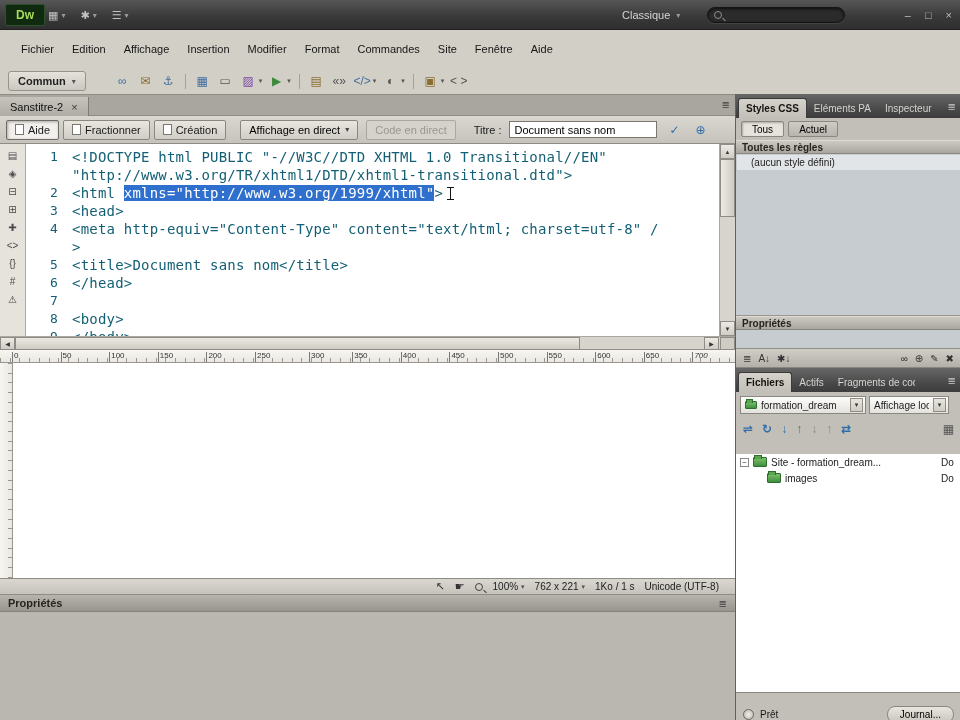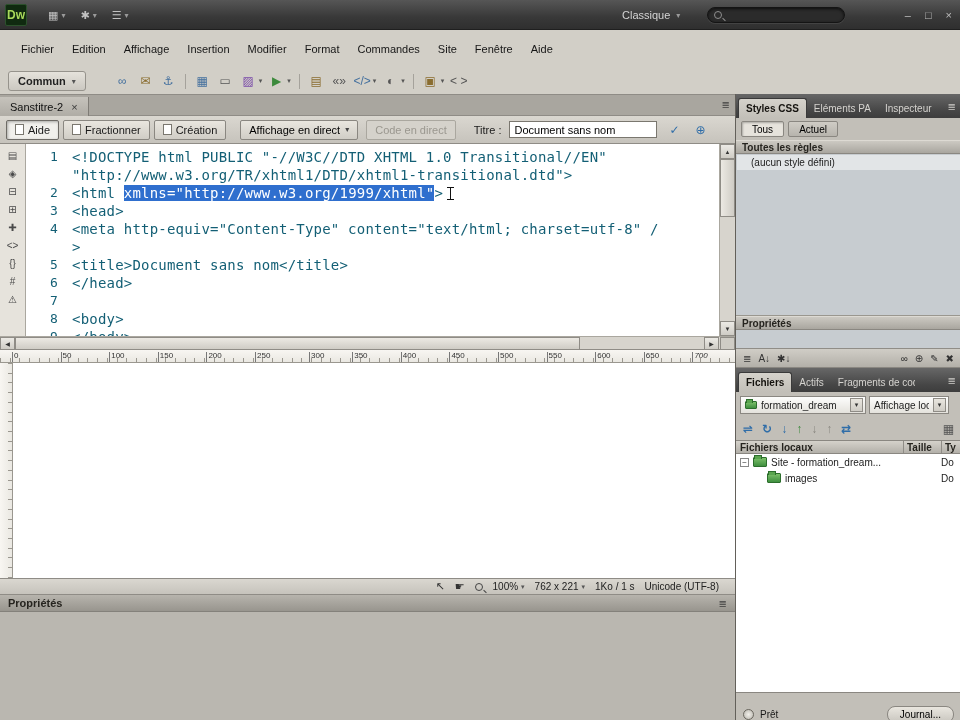--- a/index.html
+++ b/index.html
@@ -3,21 +3,21 @@
 <meta charset="utf-8">
 <title>Dreamweaver</title>
 <style>
 *{margin:0;padding:0;box-sizing:border-box}
 html,body{width:960px;height:720px}
 body{font-family:"Liberation Sans","DejaVu Sans",sans-serif;font-size:11px;background:#d2cfc7;position:relative;overflow:hidden;color:#1a1a1a}
 #app{position:absolute;inset:0}
 
 
 .titlebar{position:absolute;left:0;top:0;width:960px;height:30px;background:linear-gradient(#565656,#383838 60%,#2f2f2f);border-bottom:1px solid #1f1f1f}
-.dw-logo{position:absolute;left:5px;top:4px;width:22px;height:22px;background:#102a10;border:1px solid #2c512c;color:#a8d95a;font-weight:bold;font-size:12px;text-align:center;line-height:20px;border-radius:2px;cursor:default}
+.dw-logo{position:absolute;left:5px;top:4px;width:40px;height:22px;background:#102a10;border:1px solid #2c512c;color:#a8d95a;font-weight:bold;font-size:12px;text-align:center;line-height:20px;border-radius:2px;cursor:default}
 .topicons{position:absolute;left:38px;top:0;height:30px;display:flex;align-items:center;color:#c2c2c2}
 .topicon{font-size:11px;padding:2px 3px 2px 10px}
 .topicons .dd{font-size:8px;color:#9a9a9a;margin-right:5px}
 .workspace{position:absolute;left:622px;top:0;height:30px;display:flex;align-items:center;gap:6px;color:#d4d4d4}
 .workspace .dd{font-size:8px;color:#9a9a9a}
 .search{position:absolute;left:707px;top:7px;width:138px;height:16px;background:#2b2b2b;border:1px solid #141414;border-radius:8px;box-shadow:inset 0 1px 3px rgba(0,0,0,.7),0 1px 0 rgba(255,255,255,.08)}
 .mag{position:absolute;left:6px;top:3px;width:8px;height:8px;border:1px solid #8f8f8f;border-radius:50%}
 .mag::after{content:"";position:absolute;left:7px;top:7px;width:4px;height:1px;background:#8f8f8f;transform:rotate(45deg)}
 .winbtns{position:absolute;right:8px;top:0;height:30px;display:flex;align-items:center;gap:14px;color:#bdbdbd;font-size:11px}
 .winbtn{cursor:default}
@@ -381,25 +381,20 @@
     <div class="filestoolbar" id="filestoolbar">
         <span class="ficon" style="color: rgb(47, 109, 168);">⇌</span>
         <span class="ficon" style="color: rgb(47, 109, 168);">↻</span>
         <span class="ficon" style="color: rgb(47, 109, 168);">↓</span>
         <span class="ficon" style="color: rgb(60, 138, 60);">↑</span>
         <span class="ficon" style="color: rgb(138, 135, 129);">↓</span>
         <span class="ficon" style="color: rgb(138, 135, 129);">↑</span>
         <span class="ficon" style="color: rgb(47, 109, 168);">⇄</span>
         <span class="ficon" style="color: rgb(85, 85, 85); margin-left: auto;">▦</span>
       </div>
-    <div class="filesheader">
-      <span class="colname">Fichiers locaux</span>
-      <span class="colsize">Taille</span>
-      <span class="coltype">Ty</span>
-    </div>
     <div class="filetree" id="filetree">
         <div class="frow" style="padding-left: 4px;">
           <span class="expander">−</span>
           <span class="folder"></span>
           <span class="flabel">Site - formation_dream...</span>
           <span class="fsize"></span>
           <span class="ftype">Do</span>
         </div>
         <div class="frow" style="padding-left: 18px;">
           <span class="expspace"></span>

